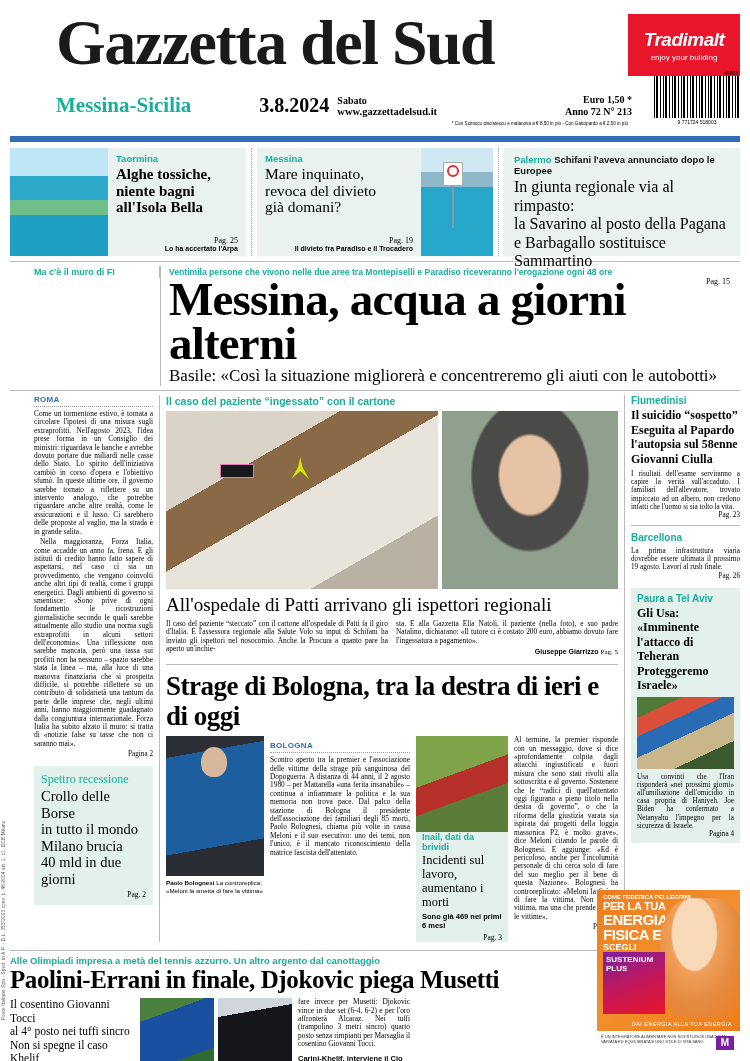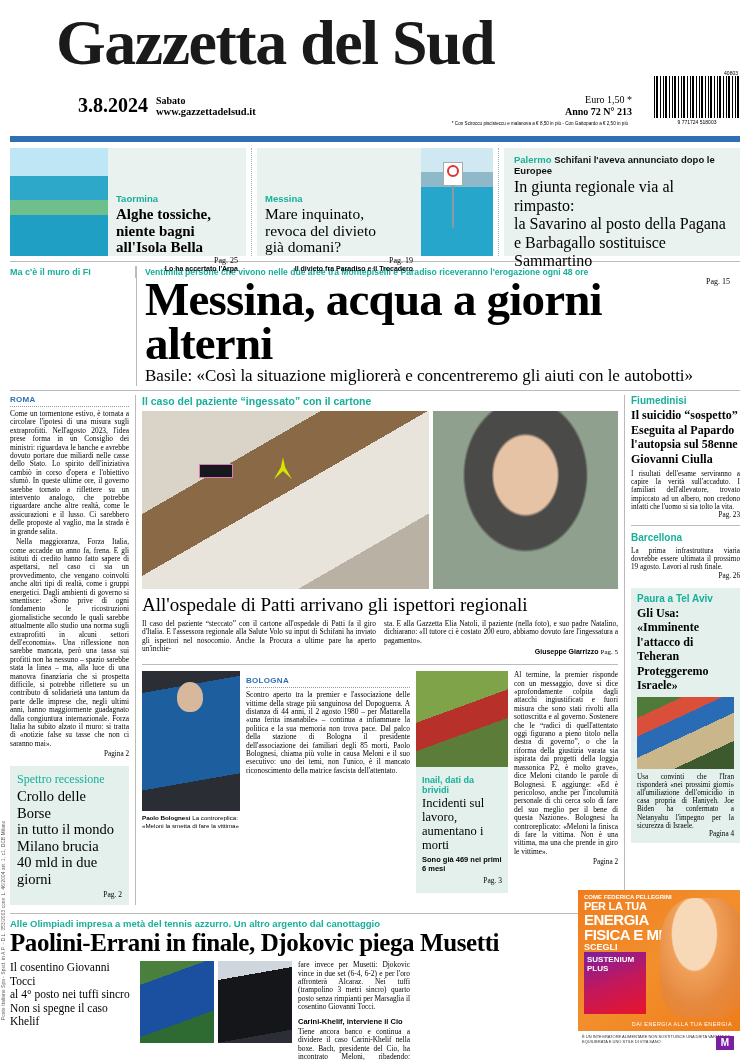--- a/index.html
+++ b/index.html
@@ -51,21 +51,21 @@
     padding-left: 46px; white-space: nowrap; line-height: 26px;
   }
   .date-big {
     font-family: "Liberation Serif", serif; font-weight: bold;
     font-size: 20px; margin-left: 68px; line-height: 26px;
   }
   .date-side { margin-left: 8px; line-height: 11px; padding-top: 3px; }
   .date-side .d1 { font-family: "Liberation Serif", serif; font-weight: bold; font-size: 10px; }
   .date-side .d2 { font-family: "Liberation Serif", serif; font-weight: bold; font-size: 10.5px; }
   .price-col { margin-left: auto; text-align: right; padding-right: 108px; line-height: 12px; padding-top: 2px; }
-  .price-col .p1 { font-family: "Liberation Serif", serif; font-weight: normal; font-size: 10px; }
+  .price-col .p1 { font-family: "Liberation Serif", serif; font-weight: bold; font-size: 10px; }
   .price-col .p2 { font-family: "Liberation Serif", serif; font-weight: bold; font-size: 10px; }
   .fineprint {
     position: absolute; right: 112px; top: 29px;
     font-family: "Liberation Sans", sans-serif; font-size: 4.6px; white-space: nowrap;
   }
   .barcode {
     position: absolute; right: 0px; top: -16px; width: 86px; height: 42px;
     background: repeating-linear-gradient(90deg,#000 0 1px,#fff 1px 2px,#000 2px 4px,#fff 4px 6px,#000 6px 7px,#fff 7px 9px);
   }
   .barcode-num {
@@ -76,38 +76,38 @@
     position: absolute; right: 2px; top: -22px; font-family: "Liberation Sans", sans-serif; font-size: 5px;
   }
 
   .blue-rule { height: 6px; background: #2f6fb5; margin: 2px 0 6px 0; }
 
   
   .teasers { display: flex; height: 108px; gap: 0; }
   .teaser { display: flex; background: #e9f2ef; position: relative; }
   .t-img { background-size: cover; background-position: center; }
   .t-body { padding: 5px 8px 4px 8px; display: flex; flex-direction: column; flex: 1; }
-  .kicker { font-family: "Liberation Sans", sans-serif; font-weight: bold; font-size: 9.5px; color: #17b09a; margin-top: 40px; }
+  .kicker { font-family: "Liberation Sans", sans-serif; font-weight: bold; font-size: 9.5px; color: #17b09a; }
   .kicker-row { font-family: "Liberation Sans", sans-serif; font-weight: bold; font-size: 9.5px; }
   .kicker-row .loc { color: #17b09a; }
   .kicker-row .rest { color: #111; }
   .t-head { font-family: "Liberation Serif", serif; font-weight: bold; font-size: 15px; line-height: 16.5px; margin-top: 2px; }
   .t-head.light { font-weight: normal; font-size: 15.5px; }
   .t-page { font-family: "Liberation Serif", serif; font-size: 8px; text-align: right; margin-top: auto; }
   .t-sub { font-family: "Liberation Sans", sans-serif; font-weight: bold; font-size: 7px; text-align: right; }
   .vsep { width: 1px; border-left: 1px dotted #8fb9ab; margin: 0 5px; }
 
   .teaser-wide { flex: 1; display: flex; background: #e9f2ef; }
   .teaser-wide .tw-body { padding: 6px 10px; flex: 1; }
   .tw-head { font-family: "Liberation Serif", serif; font-size: 16px; line-height: 18.5px; margin-top: 2px; }
 
   .grey-rule { height: 1px; background: #bbb; margin: 5px 0 4px 0; }
 
   
-  .main { display: flex; gap: 0; }
+  .main { display: flex; gap: 0; margin-left: 24px; }
   .col-left { width: 126px; padding-right: 6px; border-right: 1px solid #bbb; }
   .col-mid { flex: 1; padding: 0 6px; }
   .col-right { width: 116px; padding-left: 6px; border-left: 1px solid #bbb; }
 
   .lead-kicker { font-family: "Liberation Sans", sans-serif; font-weight: bold; font-size: 9px; color: #17b09a; line-height: 12px; }
   .lead-head-left { font-family: "Liberation Serif", serif; font-size: 15px; line-height: 17px; margin-top: 3px; }
 
   .banner-kicker {
     font-family: "Liberation Sans", sans-serif; font-weight: bold; font-size: 8.6px;
     color: #17b09a; line-height: 12px;
@@ -157,21 +157,21 @@
 
   .caption { font-family: "Liberation Sans", sans-serif; font-size: 6.2px; line-height: 7.4px; }
   .caption b { font-weight: bold; }
 
   
   .sport-kicker { font-family: "Liberation Sans", sans-serif; font-weight: bold; font-size: 9.5px; color: #17b09a; }
   .sport-head { font-family: "Liberation Serif", serif; font-weight: bold; font-size: 25px; line-height: 27px; letter-spacing: -0.4px; }
   .sport-deck { font-family: "Liberation Serif", serif; font-size: 11.5px; line-height: 13.5px; }
 
   .ad-orange {
-    position: absolute; right: 10px; bottom: 8px; width: 162px; height: 163px;
+    position: absolute; right: 10px; bottom: 8px; width: 143px; height: 163px;
     background: linear-gradient(140deg,#f07c1e 0%, #f28f2c 45%, #ee7a16 100%);
     overflow: hidden;
   }
   .ad-orange .ln1 { font-family: "Liberation Sans", sans-serif; font-weight: bold; font-size: 6px; color: #fff; padding: 4px 0 0 6px; }
   .ad-orange .ln2 { font-family: "Liberation Sans", sans-serif; font-weight: bold; font-size: 11px; color: #fff; padding-left: 6px; letter-spacing: -0.3px; }
   .ad-orange .ln3 { font-family: "Liberation Sans", sans-serif; font-weight: bold; font-size: 15px; color: #fff; padding-left: 6px; line-height: 15px; letter-spacing: -0.5px; }
   .ad-orange .ln4 { font-family: "Liberation Sans", sans-serif; font-weight: bold; font-size: 9px; color: #fff; padding-left: 6px; }
   .ad-orange .pack {
     position: absolute; left: 6px; top: 62px; width: 62px; height: 62px;
     background: linear-gradient(160deg,#7b1fa2,#c2185b 50%,#e8152b);
@@ -193,23 +193,28 @@
     writing-mode: vertical-rl; transform: rotate(180deg); letter-spacing: 0.2px;
   }
 </style>
 </head>
 <body>
 
 <div class="page">
 
   <div class="masthead">
     <div class="logo">Gazzetta del Sud</div>
+    <div class="ad-tradimalt">
+      <div class="t1">Tradimalt</div>
+      <div class="t2">enjoy your building</div>
+    </div>
   </div>
 
   <div class="dateline">
+    <div class="edition">Messina-Sicilia</div>
     <div class="date-big">3.8.2024</div>
     <div class="date-side">
       <div class="d1">Sabato</div>
       <div class="d2">www.gazzettadelsud.it</div>
     </div>
     <div class="price-col">
       <div class="p1">Euro 1,50 *</div>
       <div class="p2">Anno 72 N° 213</div>
     </div>
     <div class="fineprint">* Con Sciroccu piscisteccu e malanova a € 8,50 in più - Con Gattopardo a € 2,50 in più</div>
@@ -313,53 +318,54 @@
         <div class="photo" style="flex:1.55;background:linear-gradient(150deg,#d9d3c8 0 30%,#8a6a46 30% 48%,#e8e4dc 48% 78%,#b9b2a4 78% 100%);position:relative;">
           <div style="position:absolute;left:46%;top:26%;width:18px;height:22px;background:#d9e400;clip-path:polygon(50% 0,62% 45%,100% 100%,50% 62%,0 100%,38% 45%);"></div>
           <div style="position:absolute;left:20%;top:30%;width:34px;height:14px;background:#15181c;border:1px solid #e07ab6;"></div>
         </div>
         <div class="photo" style="flex:1;background:radial-gradient(ellipse at 50% 36%, #e7c3a6 0 24%, #4a4a48 26% 46%, #8fa08e 48% 100%);"></div>
       </div>
 
       <div class="story-head" style="margin-top:5px;">All'ospedale di Patti arrivano gli ispettori regionali</div>
 
       <div style="display:flex;gap:8px;margin-top:5px;">
-        <div class="body-text" style="flex:1;">Il caso del paziente “steccato” con il cartone all'ospedale di Patti fa il giro d'Italia. E l'assessora regionale alla Salute Volo su input di Schifani ha inviato gli ispettori nel nosocomio. Anche la Procura a ultime pare ha aperto un'inchie-</div>
+        <div class="body-text" style="flex:1;">Il caso del paziente “steccato” con il cartone all'ospedale di Patti fa il giro d'Italia. E l'assessora regionale alla Salute Volo su input di Schifani ha inviato gli ispettori nel nosocomio. Anche la Procura a quanto pare ha aperto un'inchie-</div>
         <div style="flex:1;">
           <div class="body-text">sta. E alla Gazzetta Elia Natoli, il paziente (nella foto), e suo padre Natalino, dichiarano: «Il tutore ci è costato 200 euro, abbiamo dovuto fare l'ingessatura a pagamento».</div>
           <div class="byline" style="margin-top:3px;">
             <span>Giuseppe Giarrizzo</span>
             <span class="pg">Pag. 5</span>
           </div>
         </div>
       </div>
 
       <div class="hrule" style="margin-top:8px;"></div>
 
+      <div class="bologna-head">Strage di Bologna, tra la destra di ieri e di oggi</div>
 
       <div style="display:flex;gap:6px;margin-top:5px;">
         <div style="width:98px;">
           <div class="photo" style="height:140px;background:linear-gradient(170deg,#2b2f35 0 14%,#1d5e9e 14% 76%,#2a2d33 76% 100%);position:relative;">
             <div style="position:absolute;left:36%;top:8%;width:26px;height:30px;background:#d8b89c;border-radius:50% 50% 45% 45%;"></div>
           </div>
           <div class="caption" style="margin-top:3px;">
             <b>Paolo Bolognesi</b>
             <span>La controreplica: «Meloni la smetta di fare la vittima»</span>
           </div>
         </div>
 
         <div style="flex:1;">
           <div class="sec-label" style="margin-top:5px;">BOLOGNA</div>
           <div class="dotrule"></div>
           <div class="body-text">Scontro aperto tra la premier e l'associazione delle vittime della strage più sanguinosa del Dopoguerra. A distanza di 44 anni, il 2 agosto 1980 – per Mattarella «una ferita insanabile» – continua a infiammare la politica e la sua memoria non trova pace. Dal palco della stazione di Bologna il presidente dell'associazione dei familiari degli 85 morti, Paolo Bolognesi, chiama più volte in causa Meloni e il suo esecutivo: uno dei temi, non l'unico, è il mancato riconoscimento della matrice fascista dell'attentato.</div>
         </div>
 
         <div style="width:92px;">
           <div class="photo" style="height:96px;background:linear-gradient(160deg,#7ea348 0 40%,#b8302a 40% 62%,#5c7c3a 62% 100%);"></div>
-          <div class="box-teal" style="margin-top:0;padding:8px 6px;">
+          <div class="box-teal" style="margin-top:0;padding:0 6px;">
             <div class="bk" style="font-family:'Liberation Sans',sans-serif;font-weight:bold;font-size:9px;">Inail, dati da brividi</div>
             <div class="bh" style="font-size:12.5px;line-height:14px;">Incidenti sul lavoro,
 aumentano i morti</div>
             <div style="font-family:'Liberation Sans',sans-serif;font-weight:bold;font-size:7.5px;margin-top:3px;">Sono già 469 nei primi 6 mesi</div>
             <div class="bp">Pag. 3</div>
           </div>
         </div>
 
         <div style="width:104px;">
           <div class="body-text">Al termine, la premier risponde con un messaggio, dove si dice «profondamente colpita dagli attacchi ingiustificati e fuori misura che sono stati rivolti alla sottoscritta e al governo. Sostenere che le “radici di quell'attentato oggi figurano a pieno titolo nella destra di governo”, o che la riforma della giustizia varata sia ispirata dai progetti della loggia massonica P2, è molto grave», dice Meloni citando le parole di Bolognesi. E aggiunge: «Ed è pericoloso, anche per l'incolumità personale di chi cerca solo di fare del suo meglio per il bene di questa Nazione». Bolognesi ha controreplicato: «Meloni la finisca di fare la vittima. Non è una vittima, ma una che prende in giro le vittime».</div>

